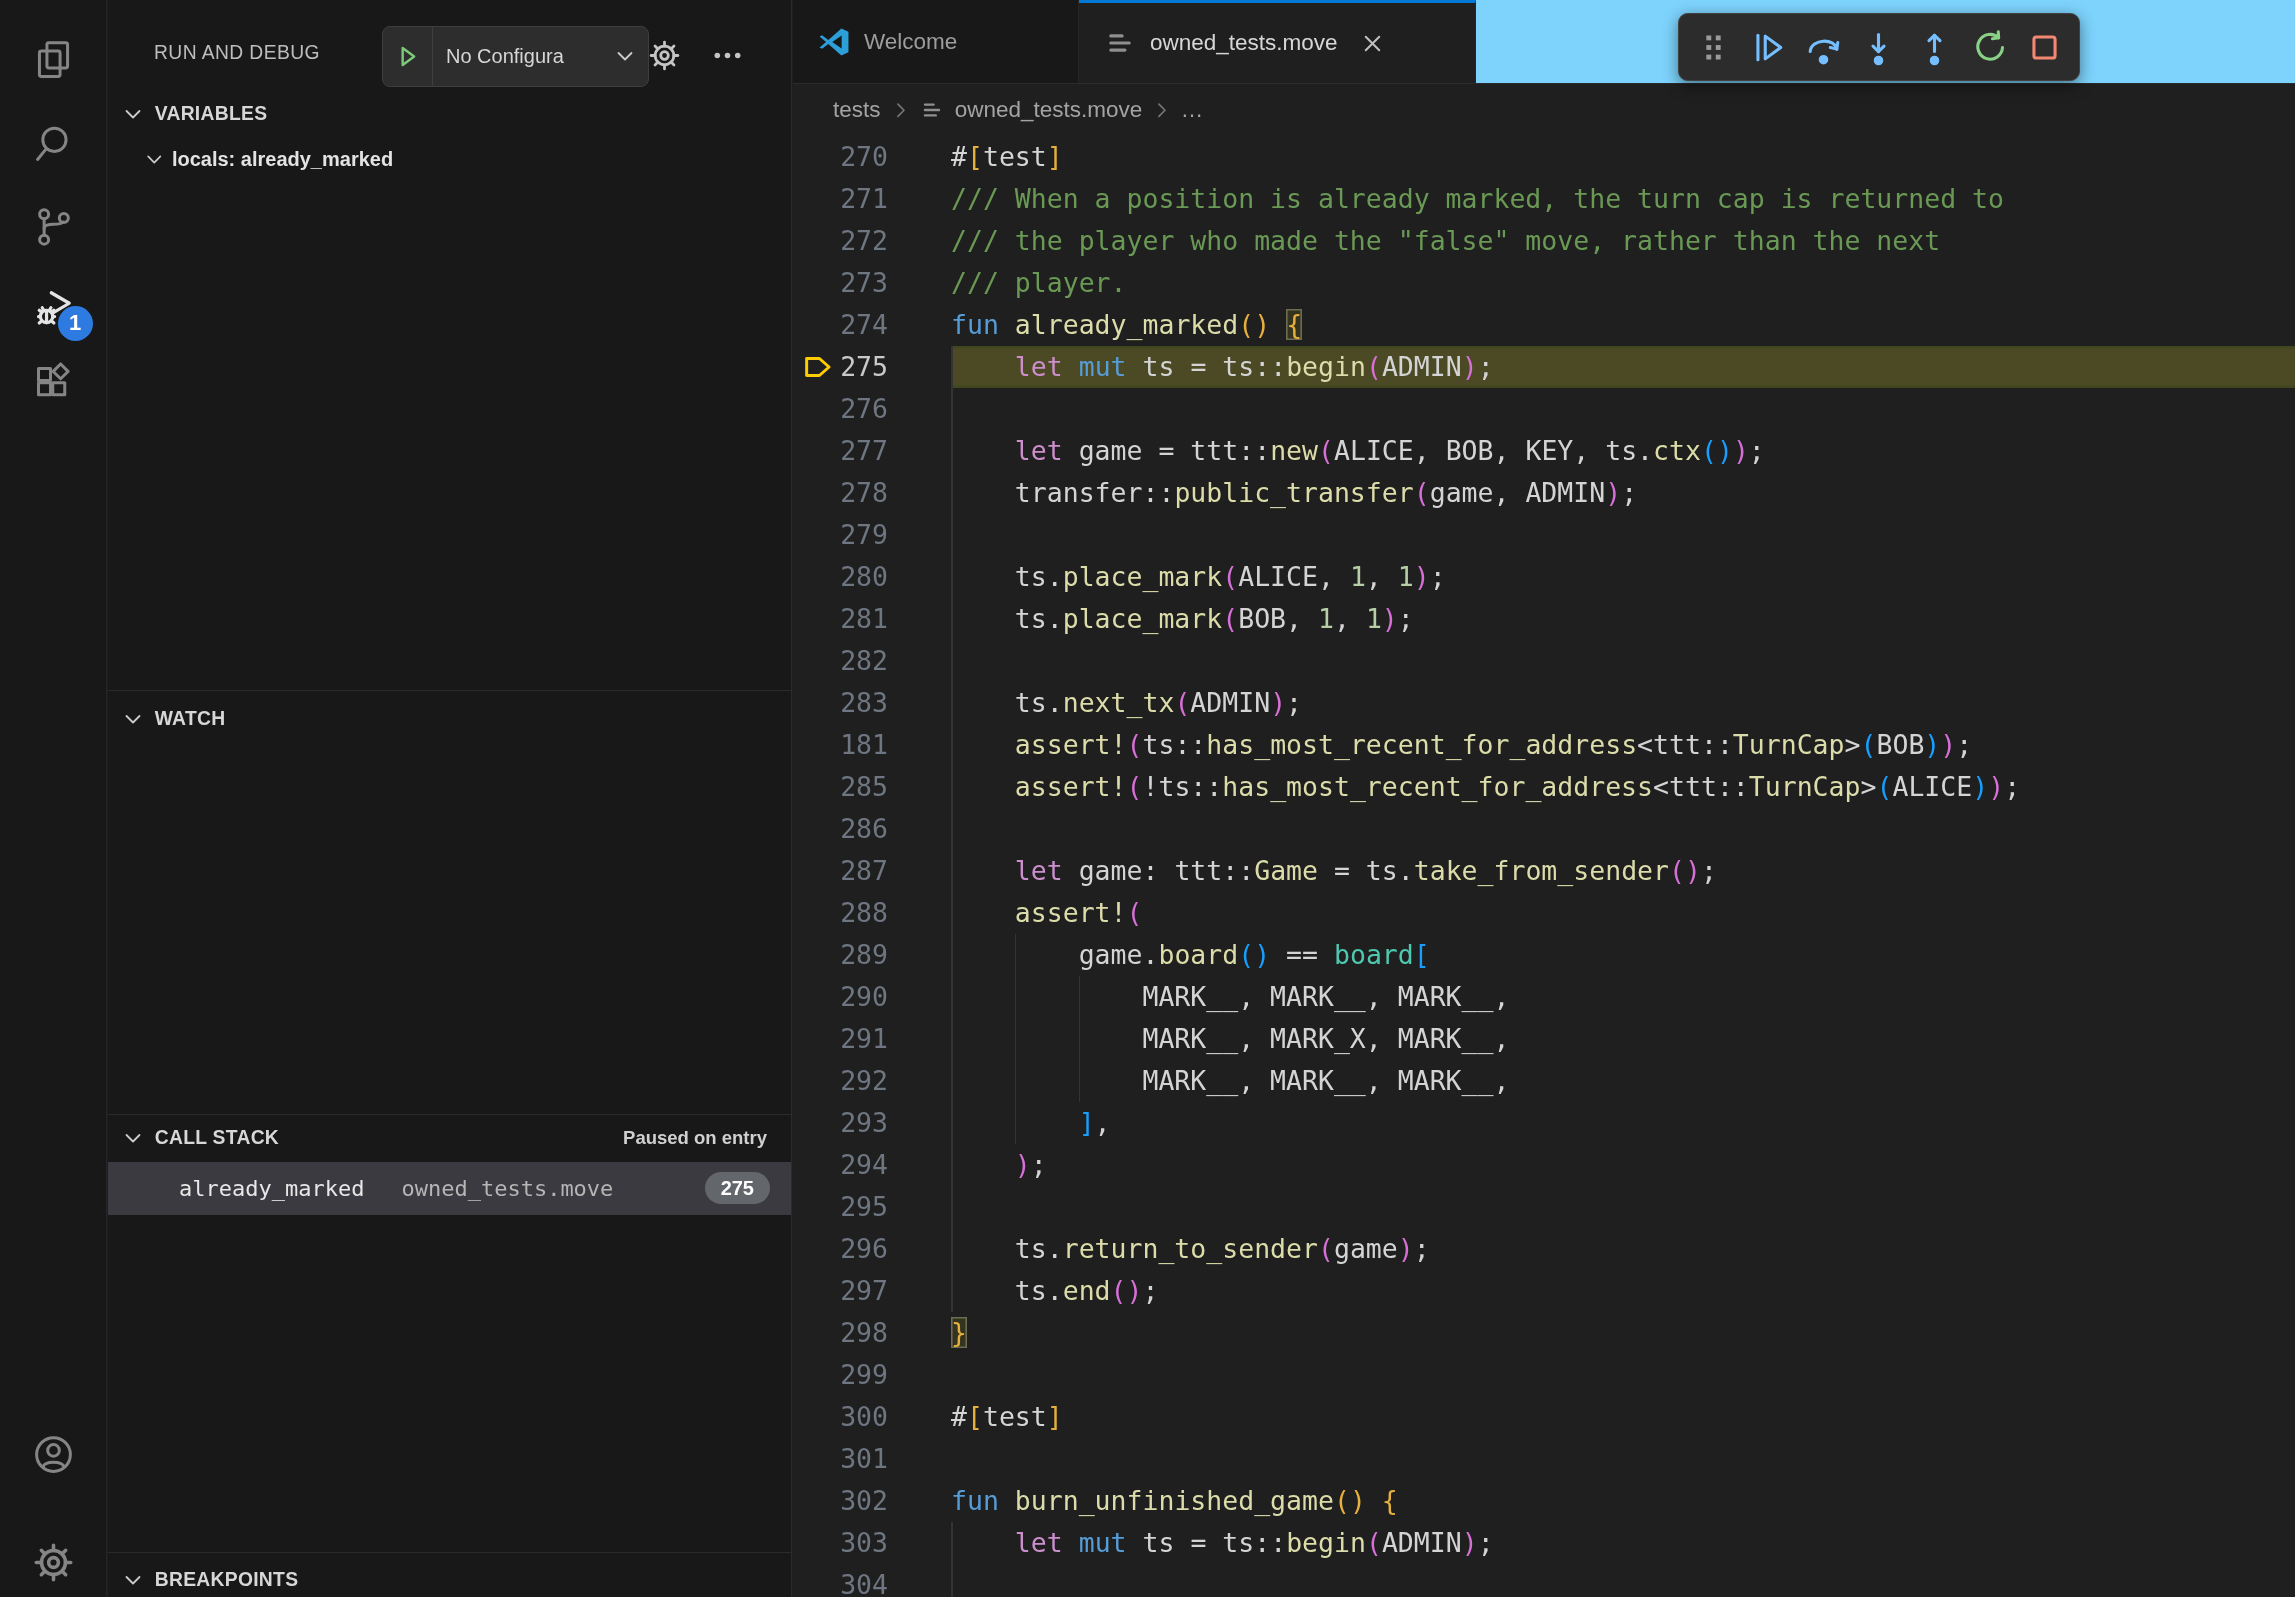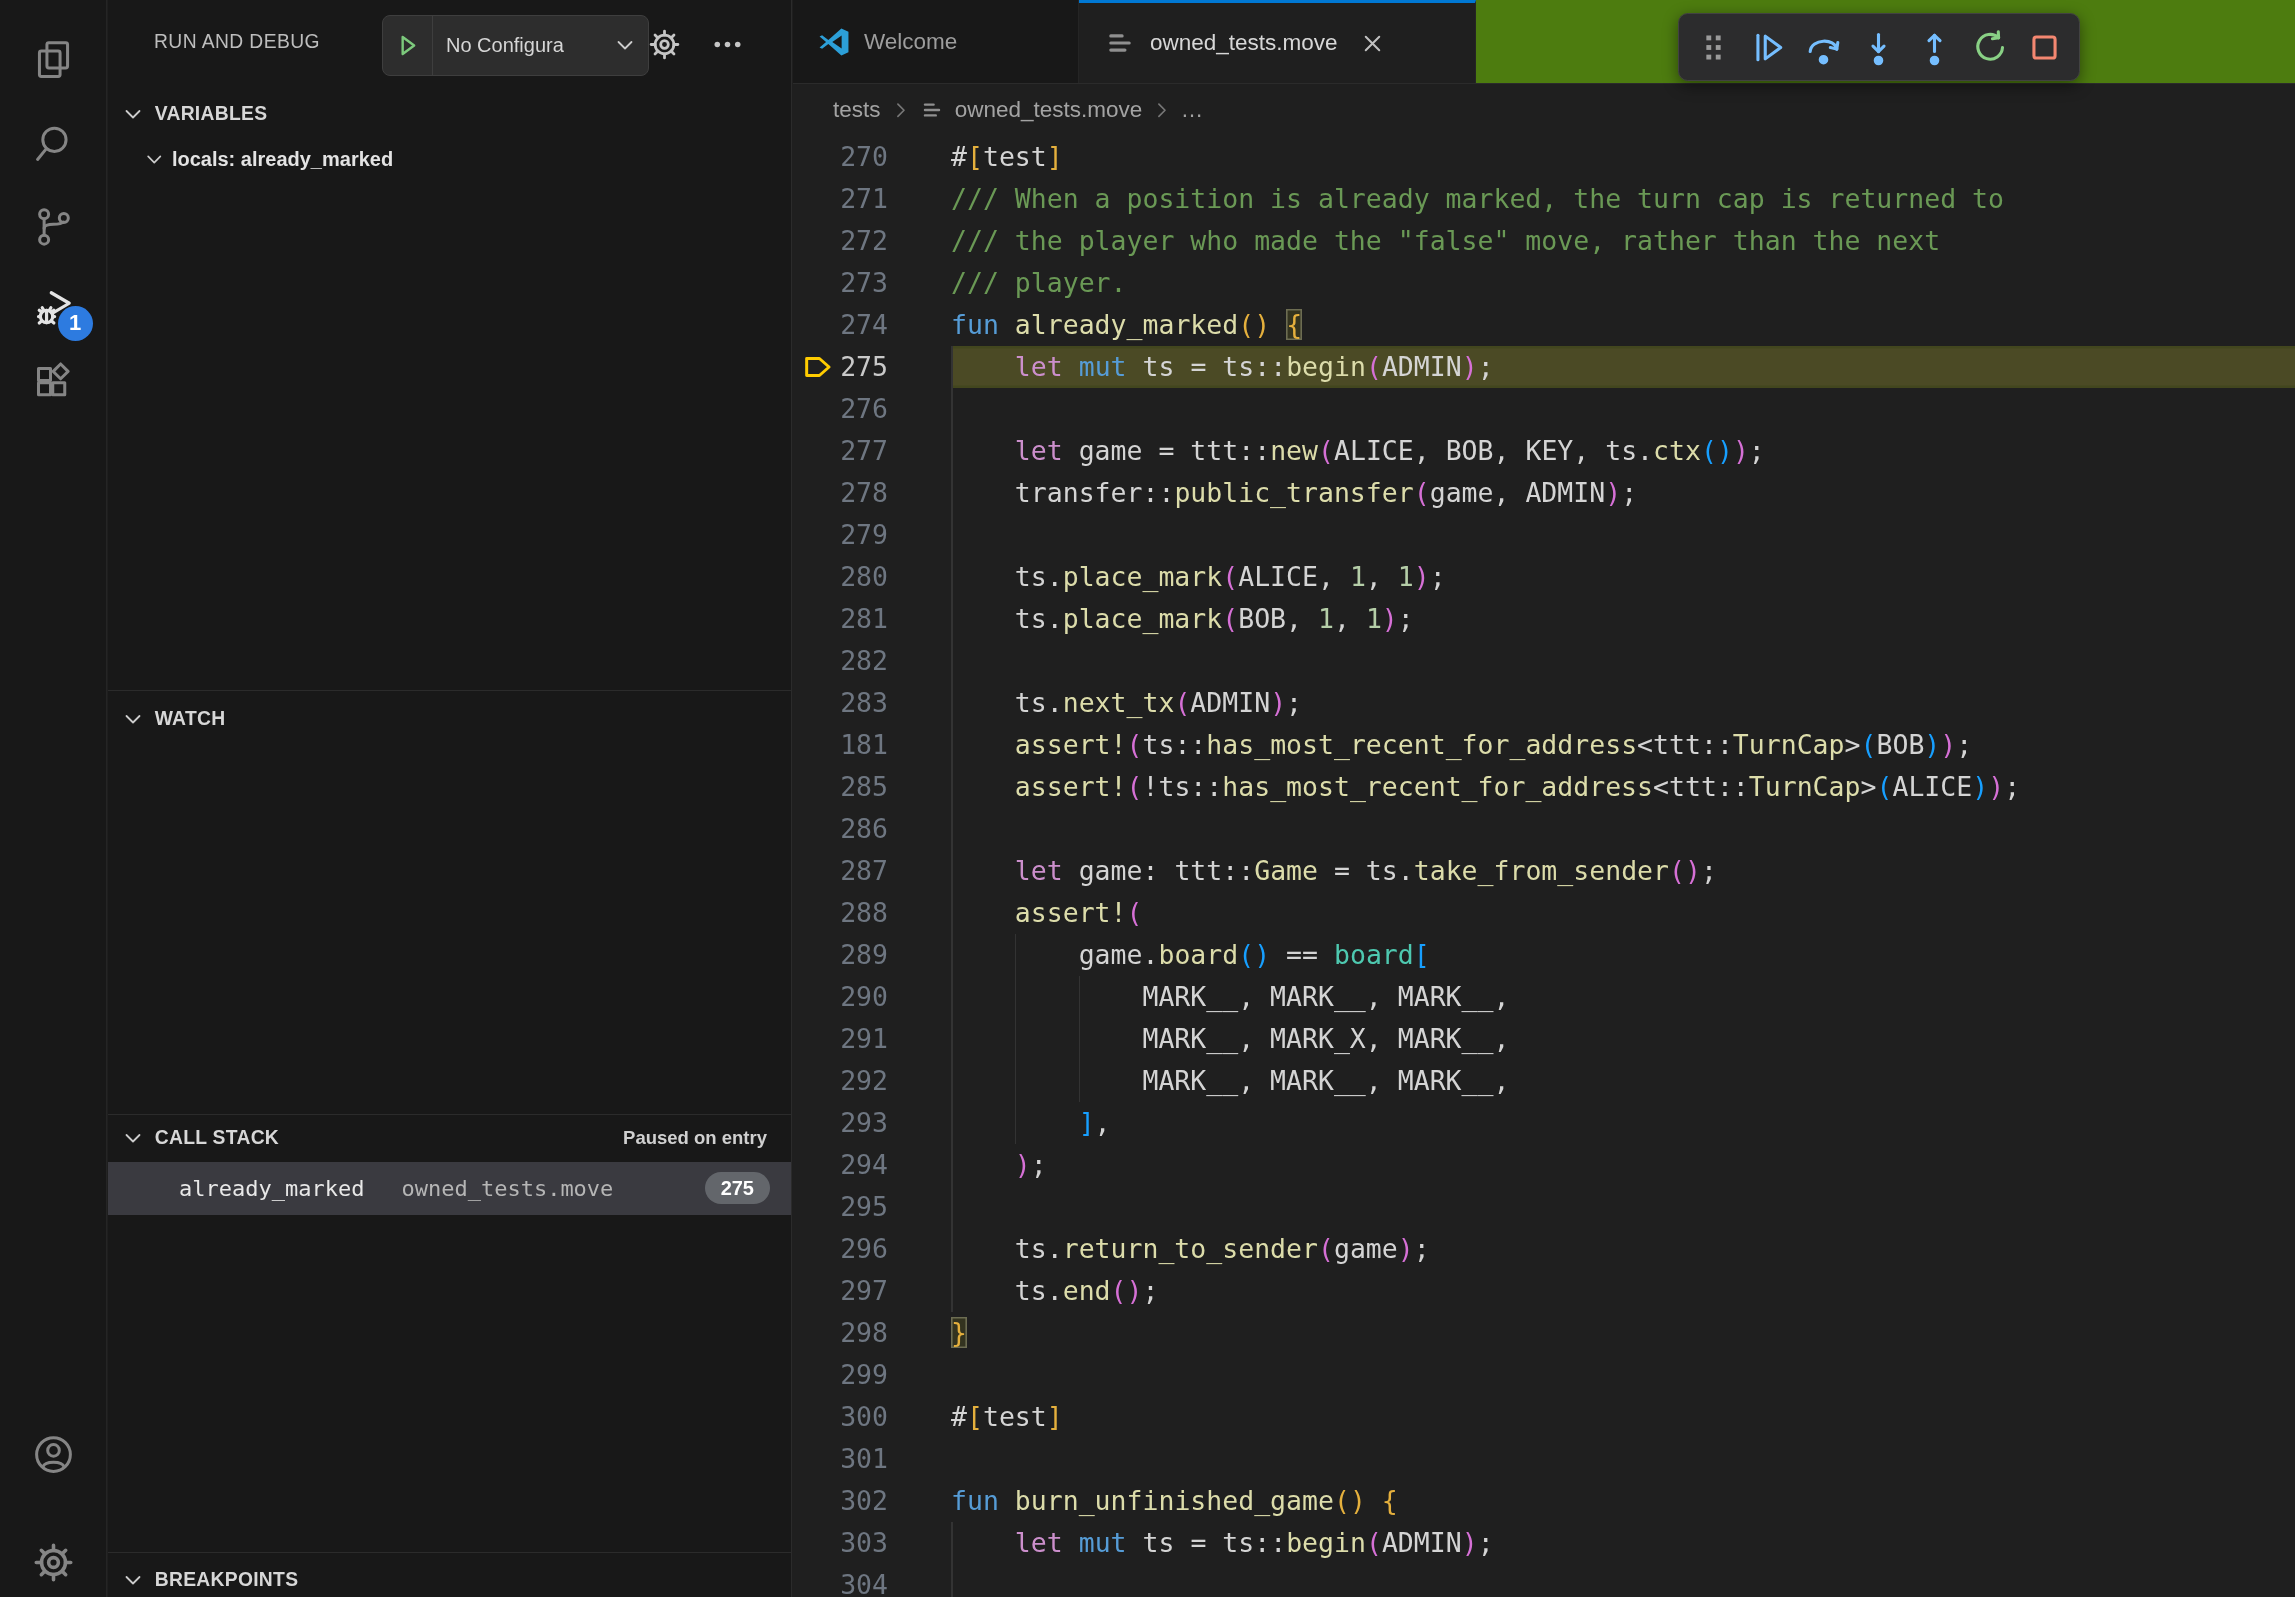--- a/index.html
+++ b/index.html
@@ -18,21 +18,21 @@
   .act-badge {
     position:absolute; right:14.5px; bottom:6.4px; min-width:35px; height:35px; border-radius:50%;
     background:#2d7be0; color:#ffffff; font-size:22px; font-weight:bold;
     display:flex; align-items:center; justify-content:center;
   }
   
   .sidebar {
     position:absolute; left:108px; top:0; width:684px; height:100%;
     background:#181818; border-right:0.8px solid #2b2b2b; overflow:hidden;
   }
-  .side-header { position:absolute; left:0; top:0; width:100%; height:88px; }
+  .side-header { position:absolute; left:0; top:11px; width:100%; height:88px; }
   .side-title { position:absolute; left:46px; top:31px; font-size:19.3px; color:#bdbdbd; letter-spacing:0.4px; white-space:nowrap; }
   .cfg-dropdown {
     position:absolute; left:274px; top:14.5px; width:267px; height:61px;
     background:#2d2d2d; border:0.8px solid #3e3e3e; border-radius:8px;
     display:flex; align-items:center; overflow:hidden;
   }
   .cfg-play { width:50px; height:100%; display:flex; align-items:center; justify-content:center; border-right:0.8px solid #3e3e3e; }
   .cfg-play svg { width:29px; height:29px; }
   .cfg-label { flex:1; padding-left:13px; font-size:20px; color:#d6d6d6; white-space:nowrap; overflow:hidden; }
   .cfg-chevron { width:35px; display:flex; align-items:center; }
@@ -64,21 +64,21 @@
   .cs-frame-badge {
     position:absolute; right:21px; background:#63666b; color:#ffffff;
     border-radius:24px; padding:4.8px 16px; font-size:20px;
     font-family:"Liberation Sans", sans-serif; font-weight:bold;
   }
   .sec-breakpoints { position:absolute; top:1552px; left:0; width:100%; border-top:0.8px solid #2b2b2b; height:45px; }
   .sec-breakpoints .section-header { position:relative; top:14.5px; }
 
   
   .editor { position:absolute; left:793px; top:0; right:0; bottom:0; background:#1f1f1f; }
-  .tabbar { position:relative; height:84px; background:#4d7c0f; border-bottom:0.8px solid #2b2b2b; display:flex; }
+  .tabbar { position:relative; height:84px; background:#7dd3fc; border-bottom:0.8px solid #2b2b2b; display:flex; }
   .tab { display:flex; align-items:center; height:100%; border-right:0.8px solid #252525; padding:0 24px; }
   .tab-welcome { width:286px; background:#181818; }
   .tab-active { width:397px; background:#1f1f1f; border-top:3.2px solid #0078d4; }
   .tab-icon { width:34px; height:34px; margin-right:13px; flex-shrink:0; }
   .tab-icon svg { width:34px; height:34px; }
   .tab-label { font-size:22.5px; color:#9d9d9d; white-space:nowrap; }
   .tab-active .tab-label { color:#d7d7d7; }
   .tab-close { margin-left:21px; width:27px; height:27px; }
   .tab-close svg { width:27px; height:27px; }
 

